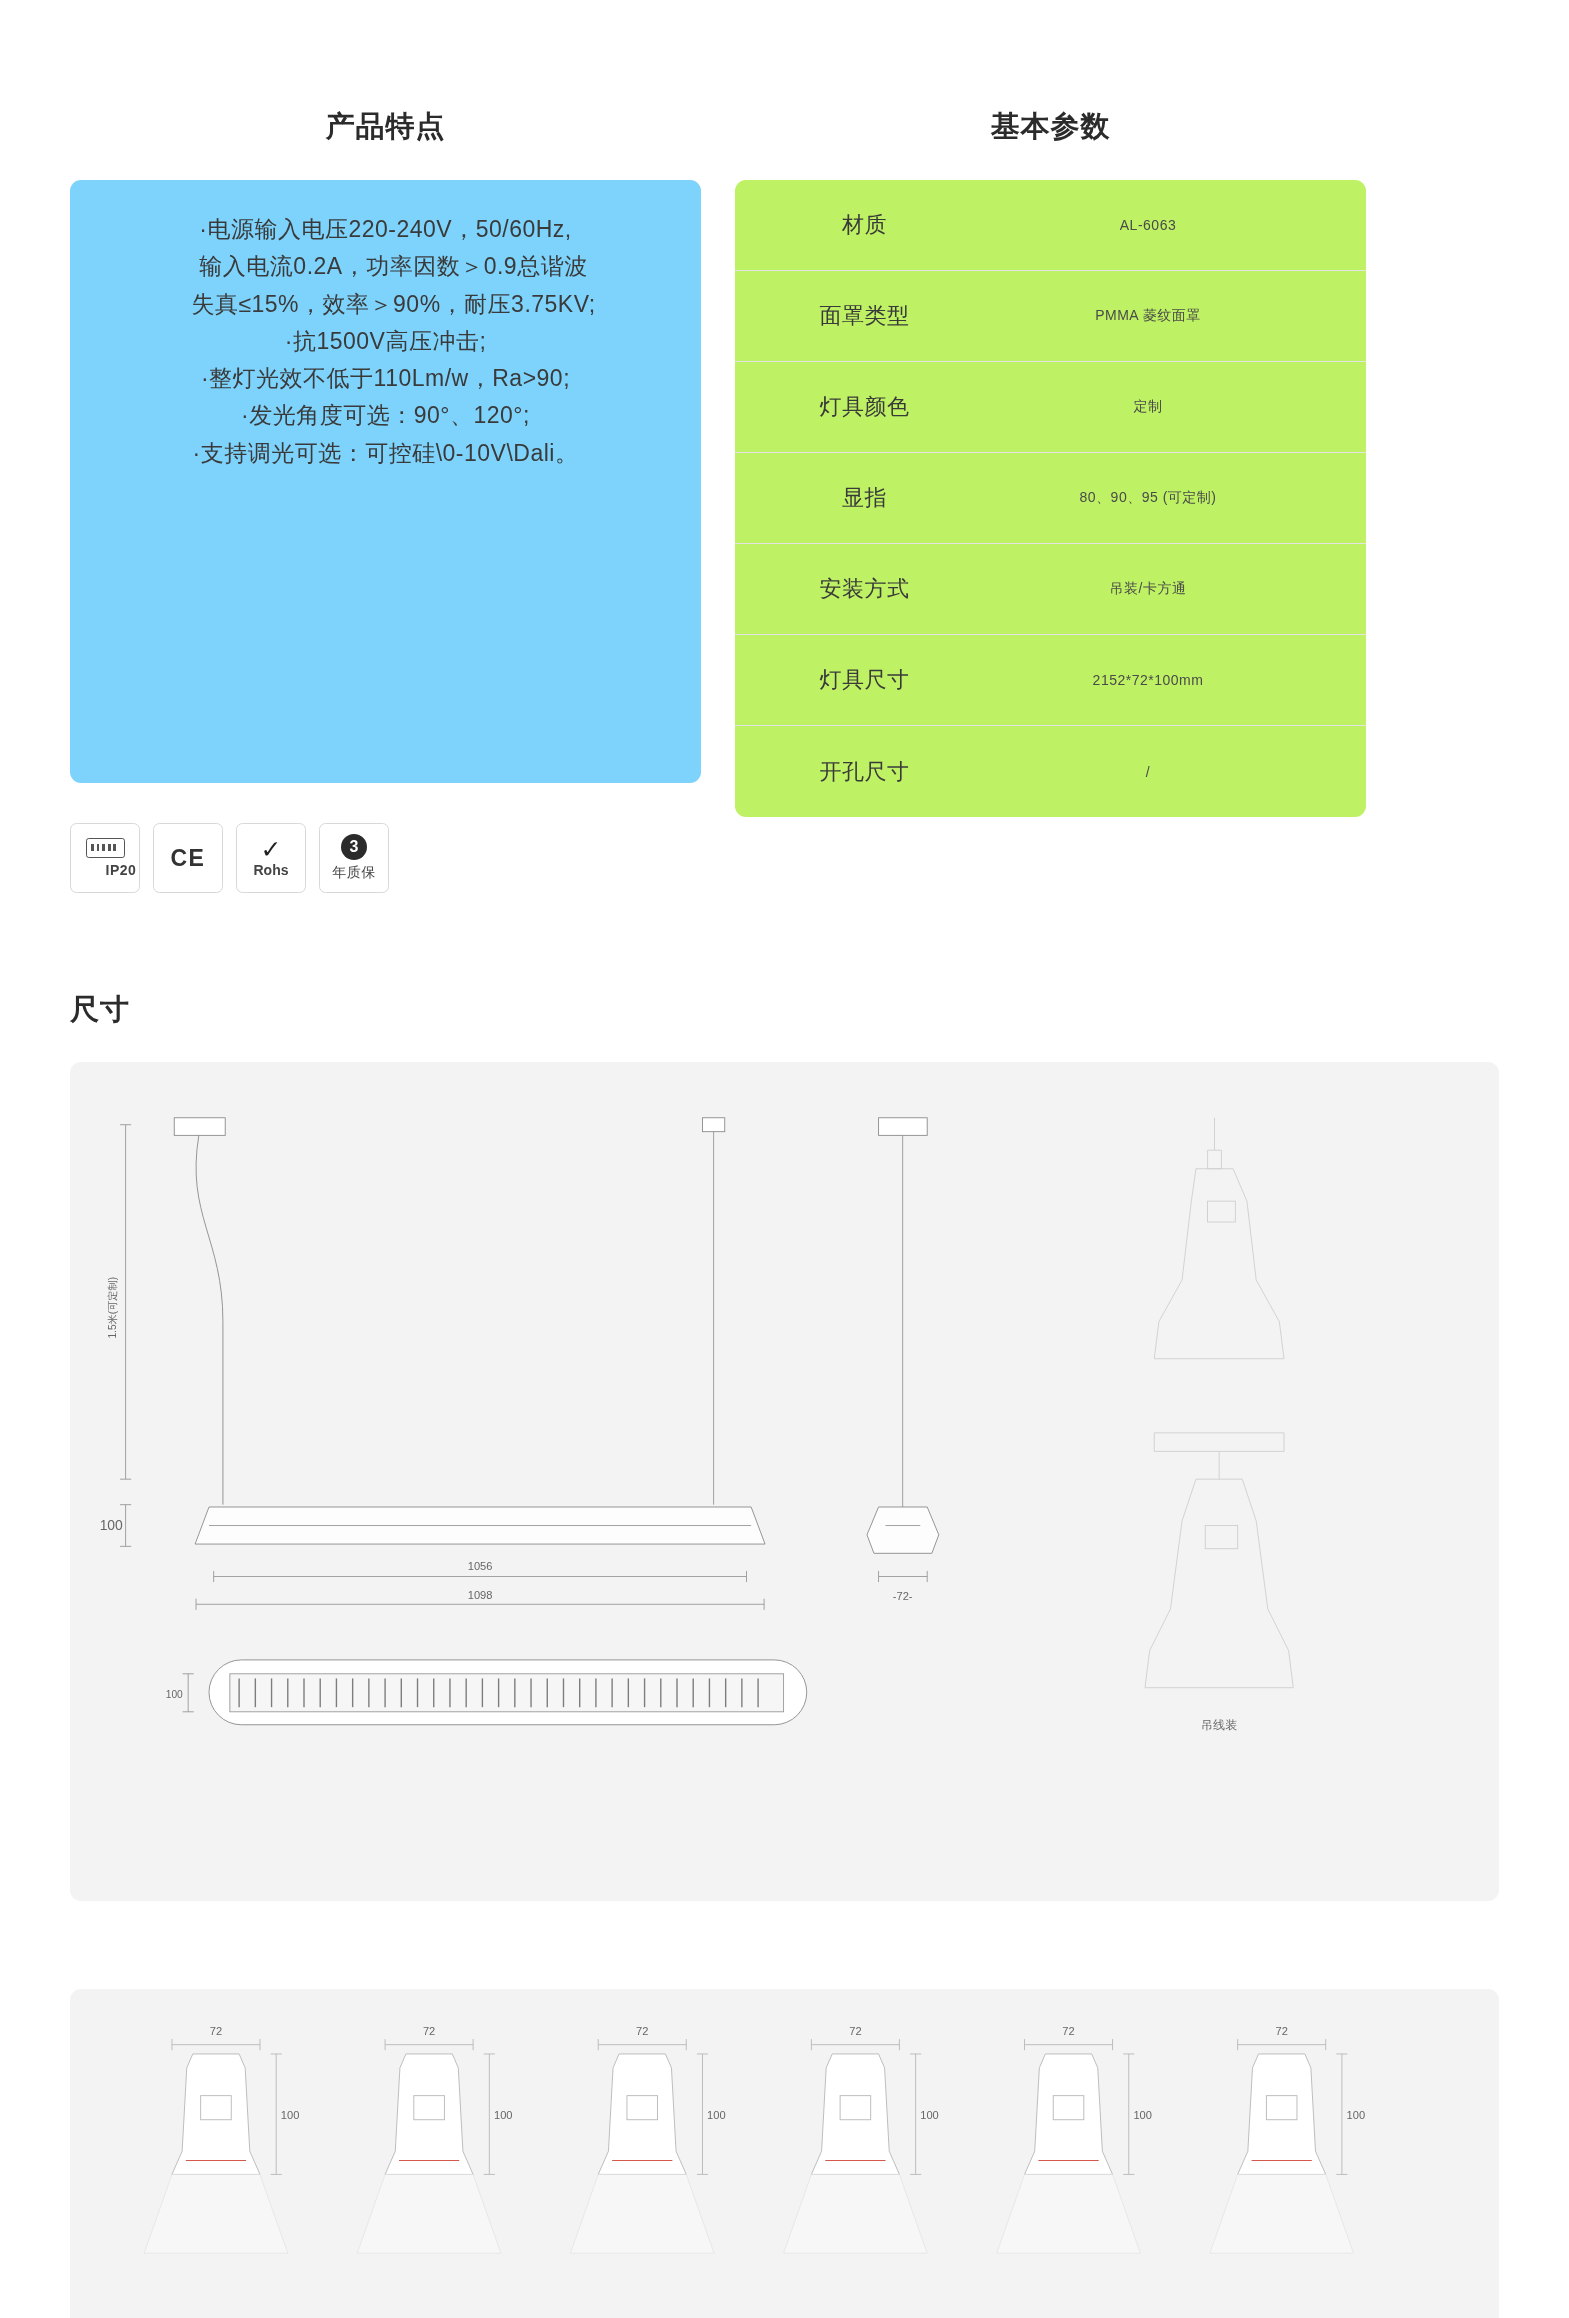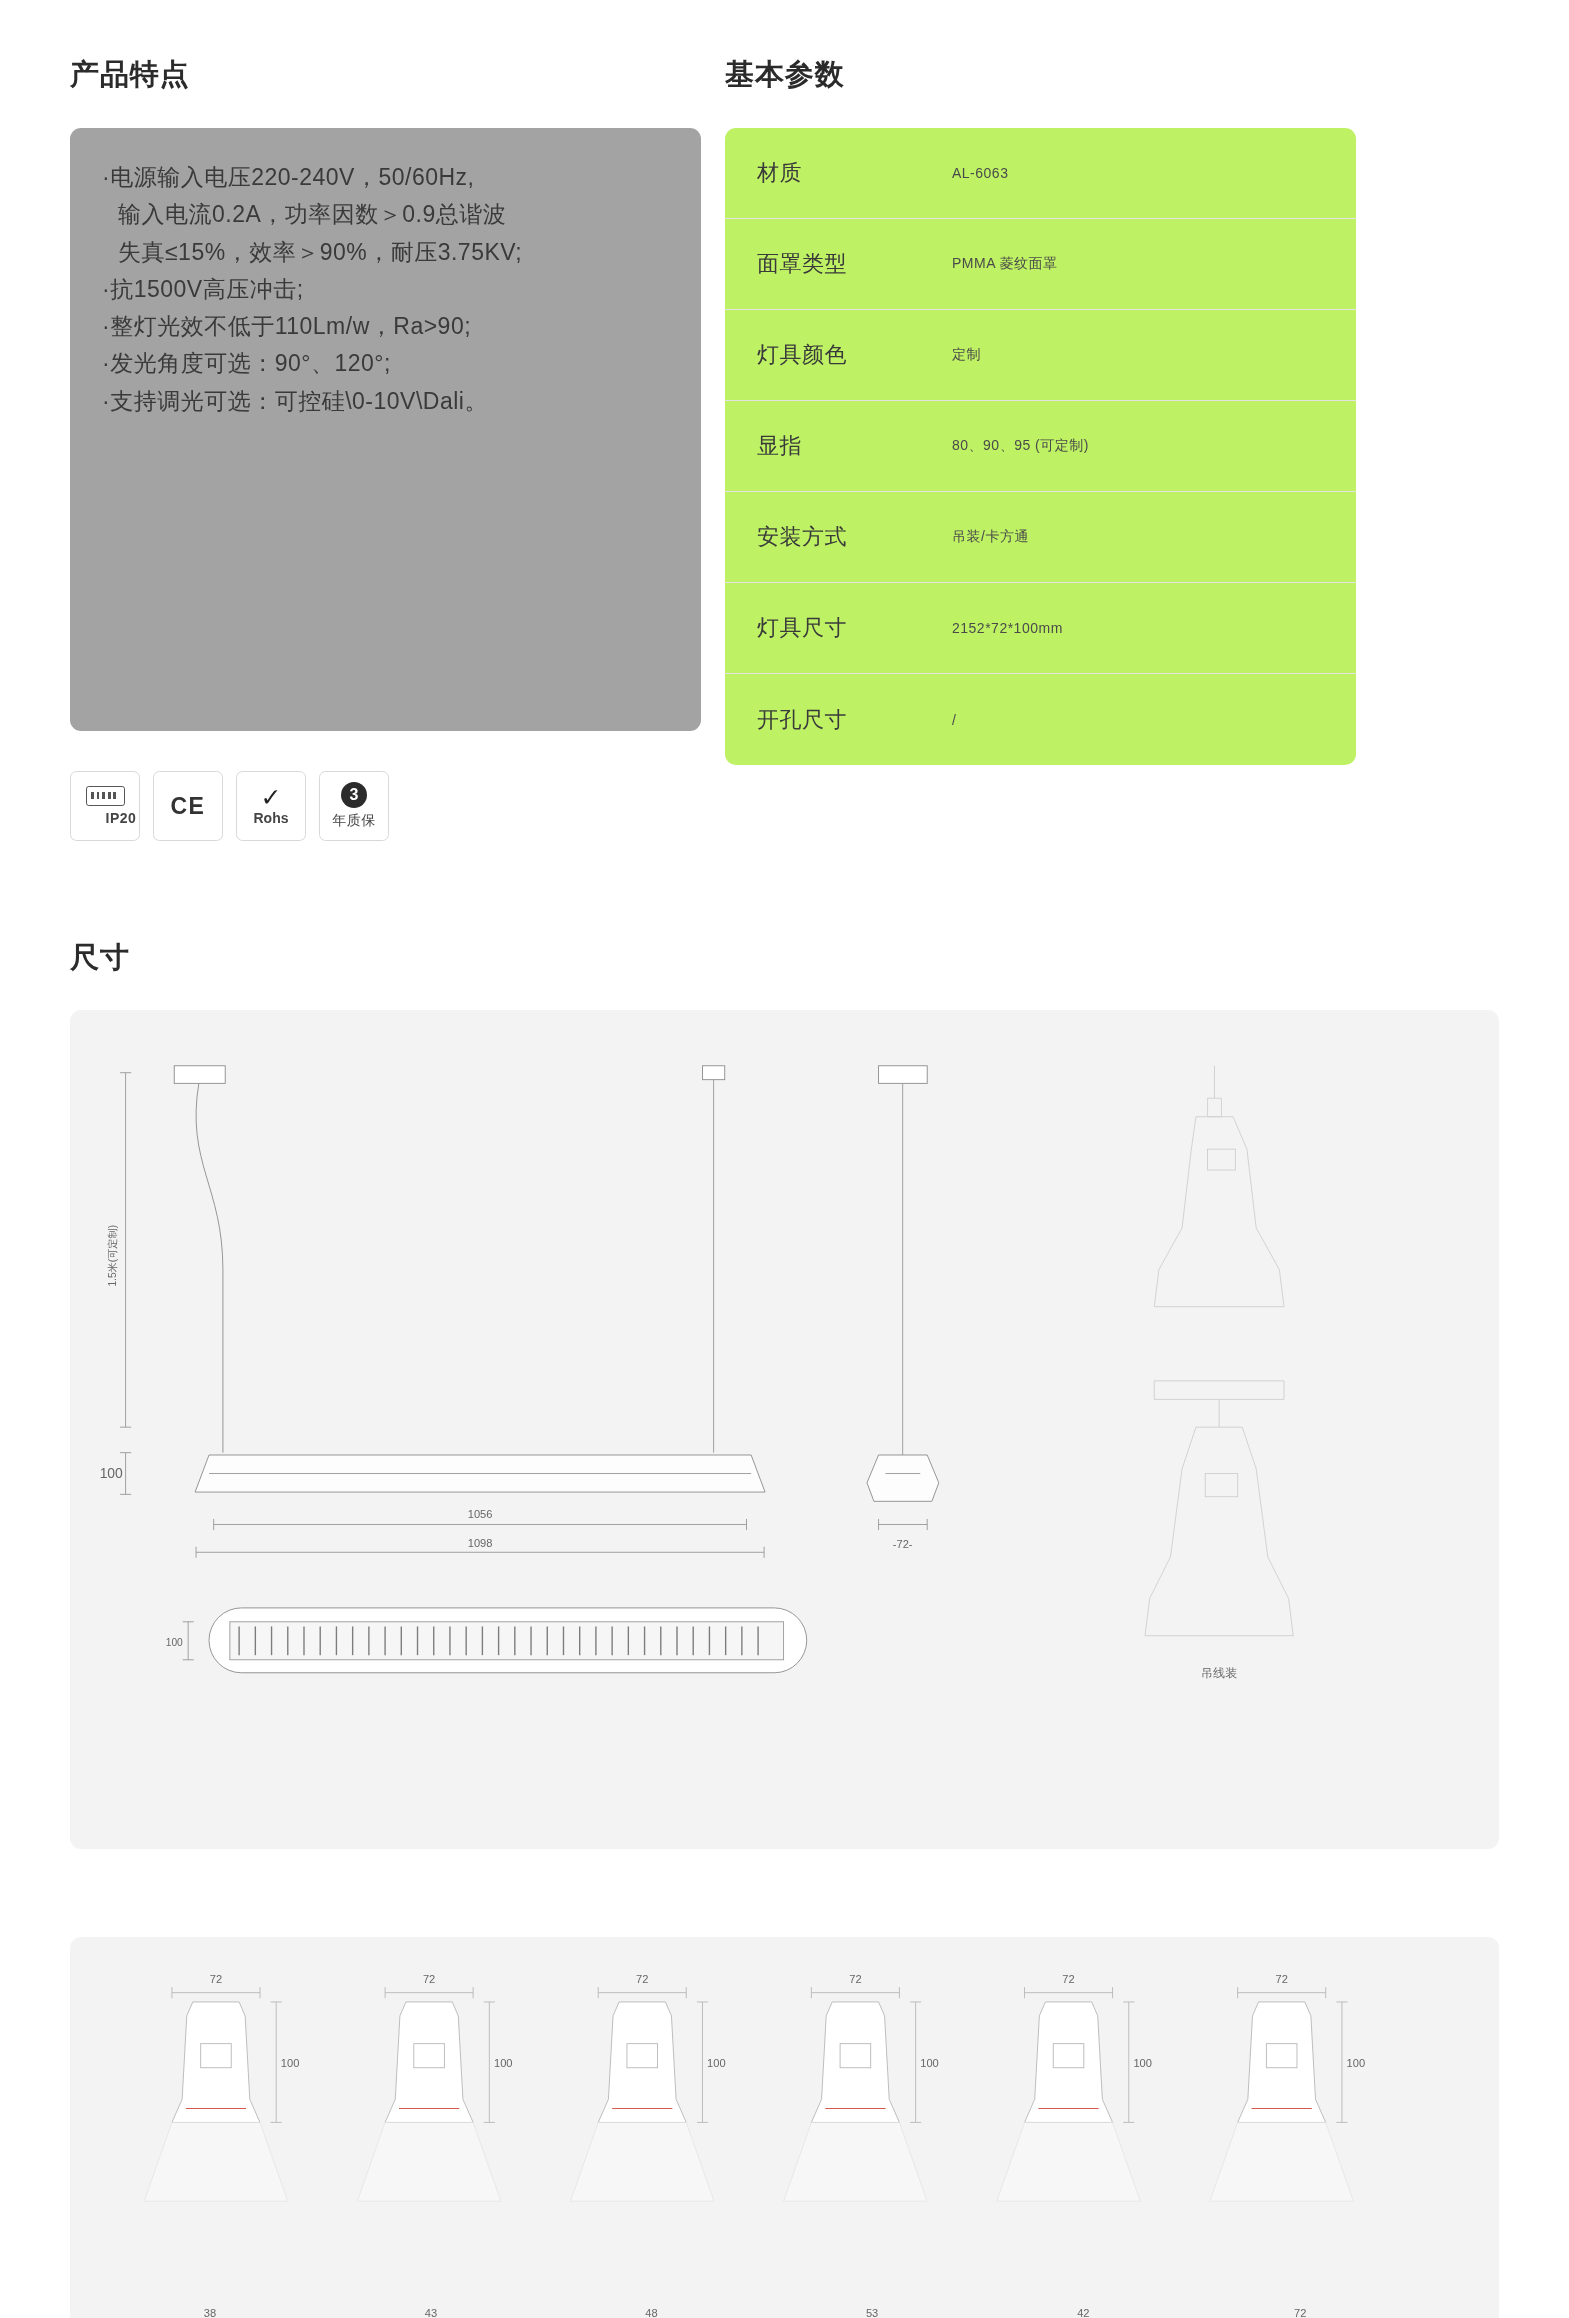--- a/index.html
+++ b/index.html
@@ -22,29 +22,30 @@
   .section-title {
     font-size: 29px;
     font-weight: bold;
     color: #2b2b2b;
     letter-spacing: 0.9px;
   }
 
   
   .top-row {
     display: flex;
-    gap: 24px;
-    padding-top: 55px;
+    gap: 34px;
+    padding-top: 107px;
+    text-align: center;
   }
   .col-left { width: 631px; }
   .col-right { width: 631px; }
 
   .features-box {
     margin-top: 33px;
-    background: #a3a3a3;
+    background: #7dd3fc;
     border-radius: 11px;
     padding: 31px 32px 37px 32px;
     min-height: 603px;
   }
   .feature-line {
     font-size: 23px;
     line-height: 1.62;
     color: #3a3a3a;
     letter-spacing: 0.5px;
   }

